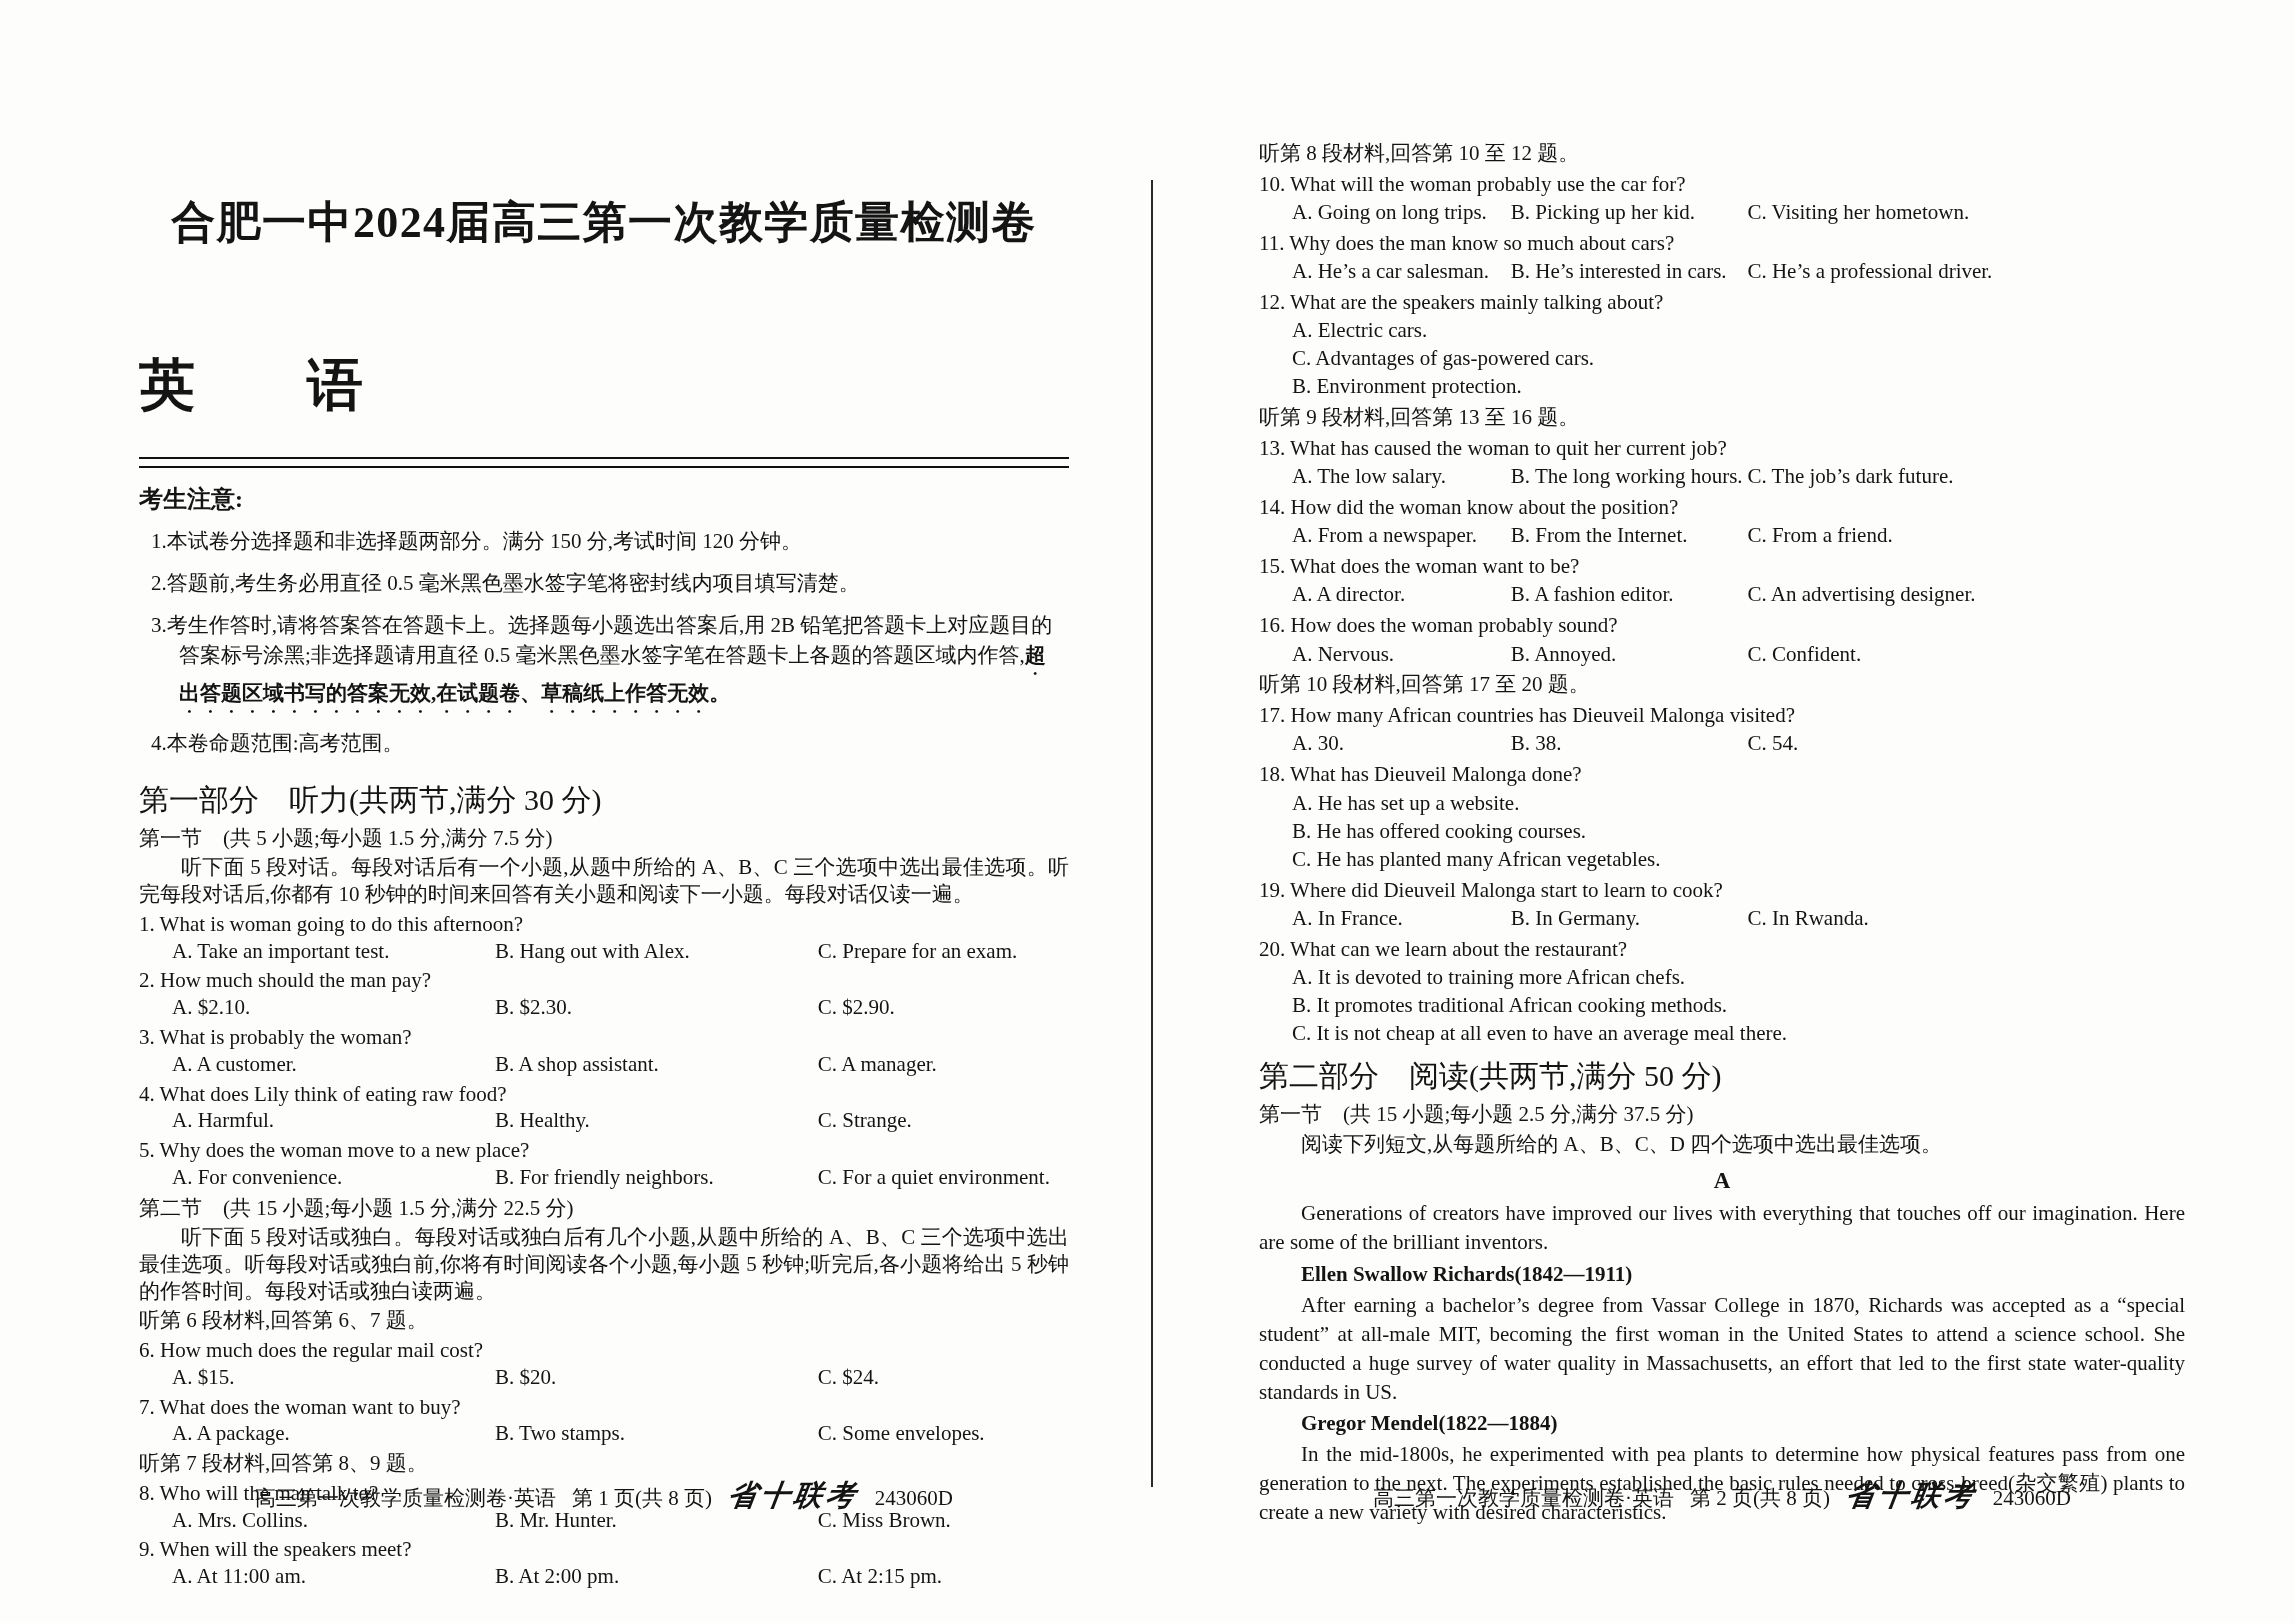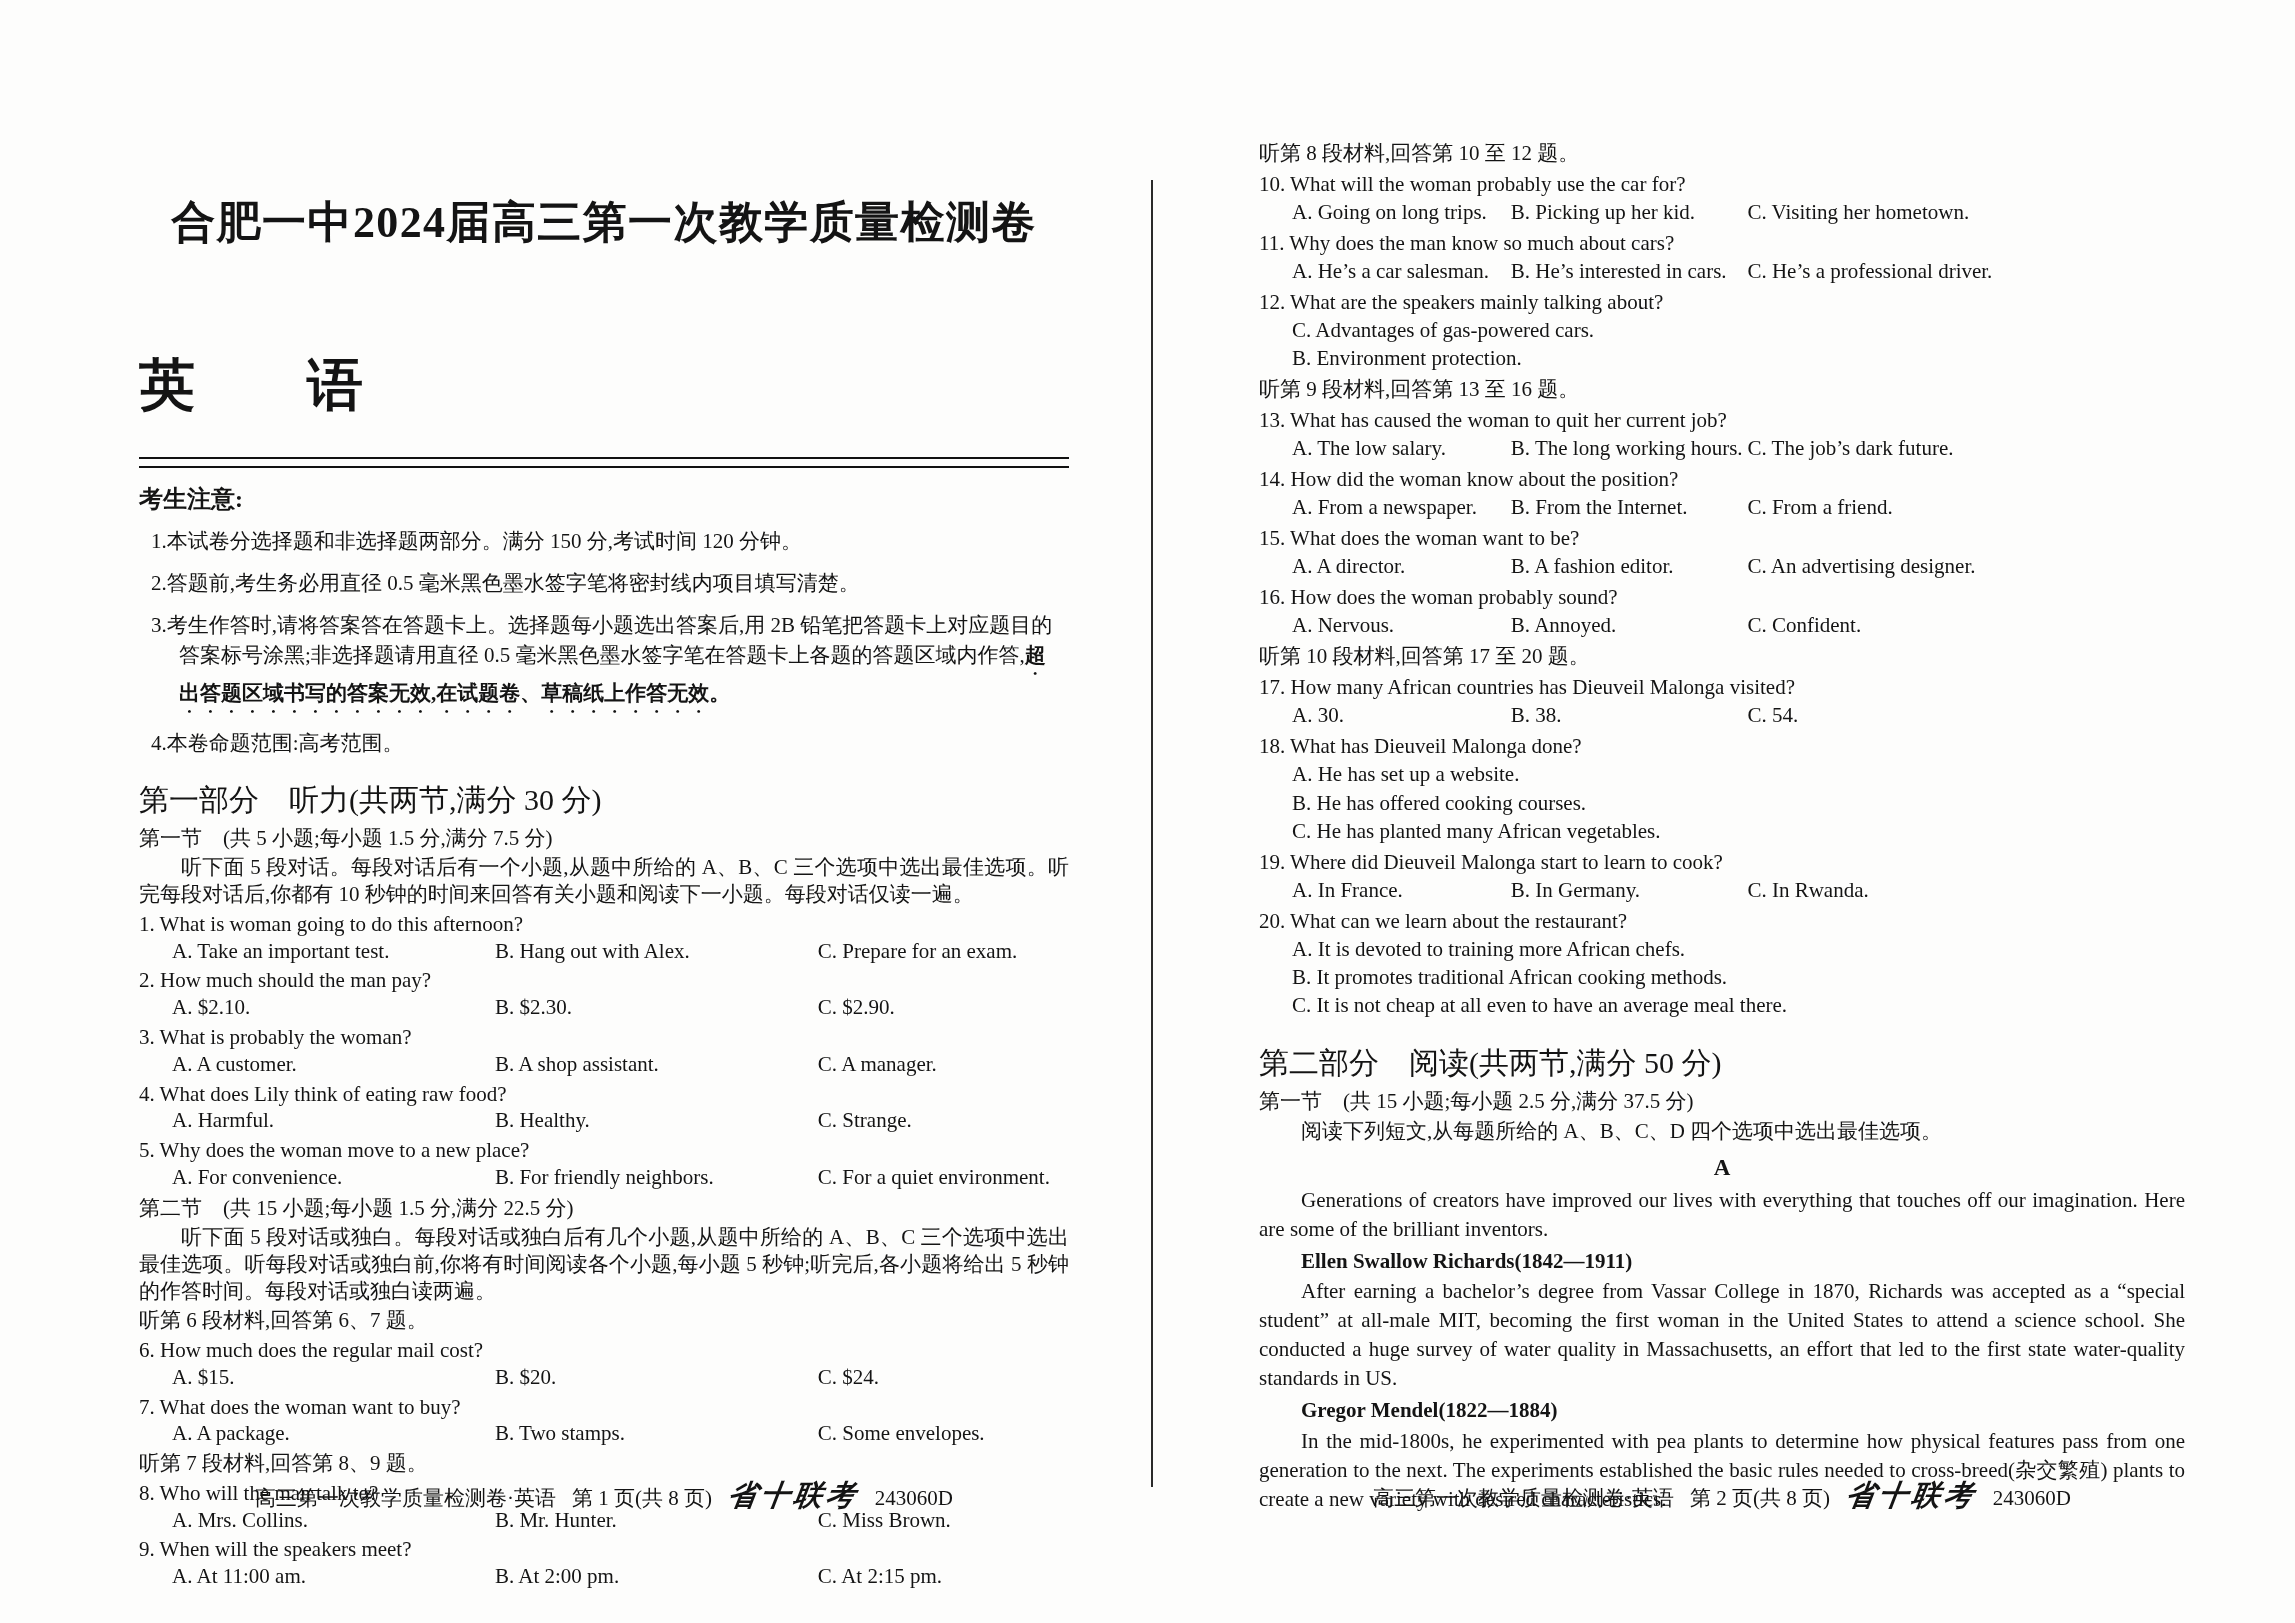--- a/index.html
+++ b/index.html
@@ -204,20 +204,21 @@
       <div class="q">
         <div class="q-text">11. Why does the man know so much about cars?</div>
         <div class="opts opts-r">
           <span>A. He’s a car salesman.</span>
           <span>B. He’s interested in cars.</span>
           <span>C. He’s a professional driver.</span>
         </div>
       </div>
       <div class="q">
         <div class="q-text">12. What are the speakers mainly talking about?</div>
+        <div class="opt-stack">A. Electric cars.</div>
         <div class="opt-stack">C. Advantages of gas-powered cars.</div>
         <div class="opt-stack">B. Environment protection.</div>
       </div>
 
       <div class="material">听第 9 段材料,回答第 13 至 16 题。</div>
       <div class="q">
         <div class="q-text">13. What has caused the woman to quit her current job?</div>
         <div class="opts opts-r">
           <span>A. The low salary.</span>
           <span>B. The long working hours.</span>
@@ -272,21 +273,21 @@
           <span>C. In Rwanda.</span>
         </div>
       </div>
       <div class="q">
         <div class="q-text">20. What can we learn about the restaurant?</div>
         <div class="opt-stack">A. It is devoted to training more African chefs.</div>
         <div class="opt-stack">B. It promotes traditional African cooking methods.</div>
         <div class="opt-stack">C. It is not cheap at all even to have an average meal there.</div>
       </div>
 
-      <div class="part-heading" style="margin-top:23px;">第二部分　阅读(共两节,满分 50 分)</div>
+      <div class="part-heading" style="margin-top:8px;">第二部分　阅读(共两节,满分 50 分)</div>
       <div class="sec-heading">第一节　(共 15 小题;每小题 2.5 分,满分 37.5 分)</div>
       <div class="intro">阅读下列短文,从每题所给的 A、B、C、D 四个选项中选出最佳选项。</div>
     </div>
 
     <div class="passage-label">A</div>
     <div class="passage-para">Generations of creators have improved our lives with everything that touches off our imagination. Here are some of the brilliant inventors.</div>
     <div class="inventor-name">Ellen Swallow Richards(1842—1911)</div>
     <div class="passage-para">After earning a bachelor’s degree from Vassar College in 1870, Richards was accepted as a “special student” at all-male MIT, becoming the first woman in the United States to attend a science school. She conducted a huge survey of water quality in Massachusetts, an effort that led to the first state water-quality standards in US.</div>
     <div class="inventor-name">Gregor Mendel(1822—1884)</div>
     <div class="passage-para">In the mid-1800s, he experimented with pea plants to determine how physical features pass from one generation to the next. The experiments established the basic rules needed to cross-breed(杂交繁殖) plants to create a new variety with desired characteristics.</div>

